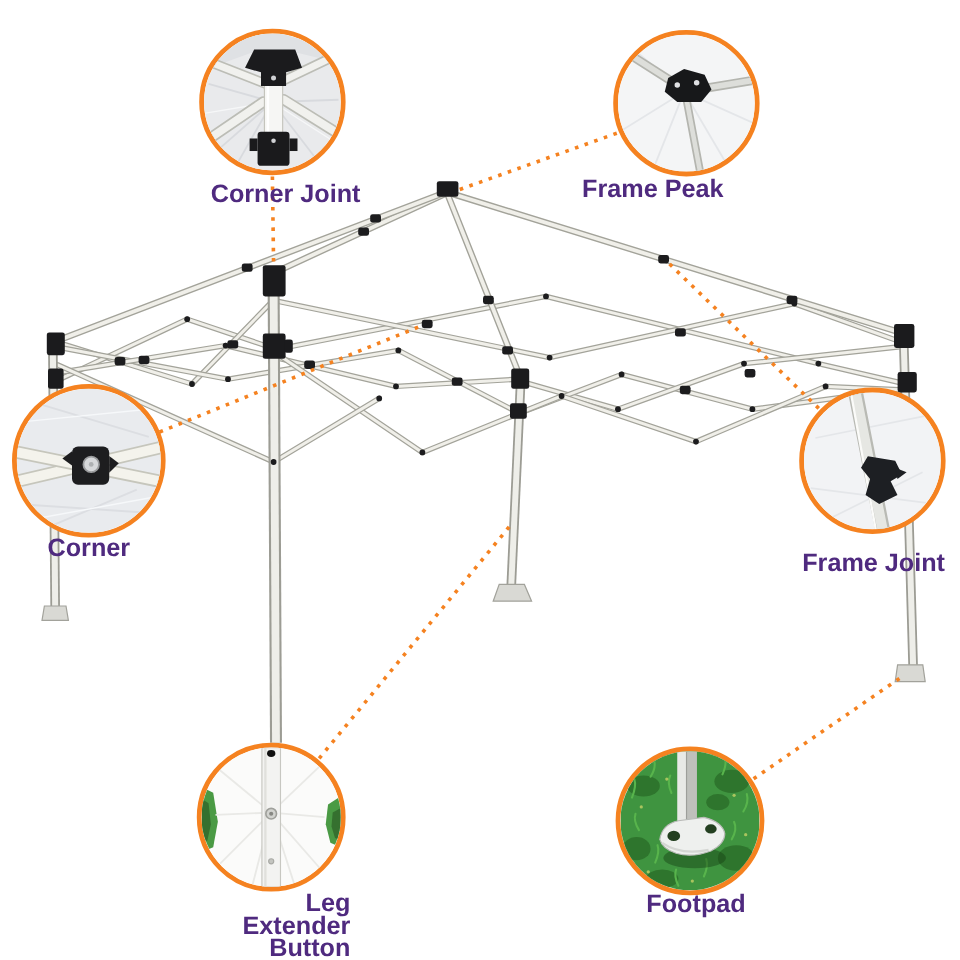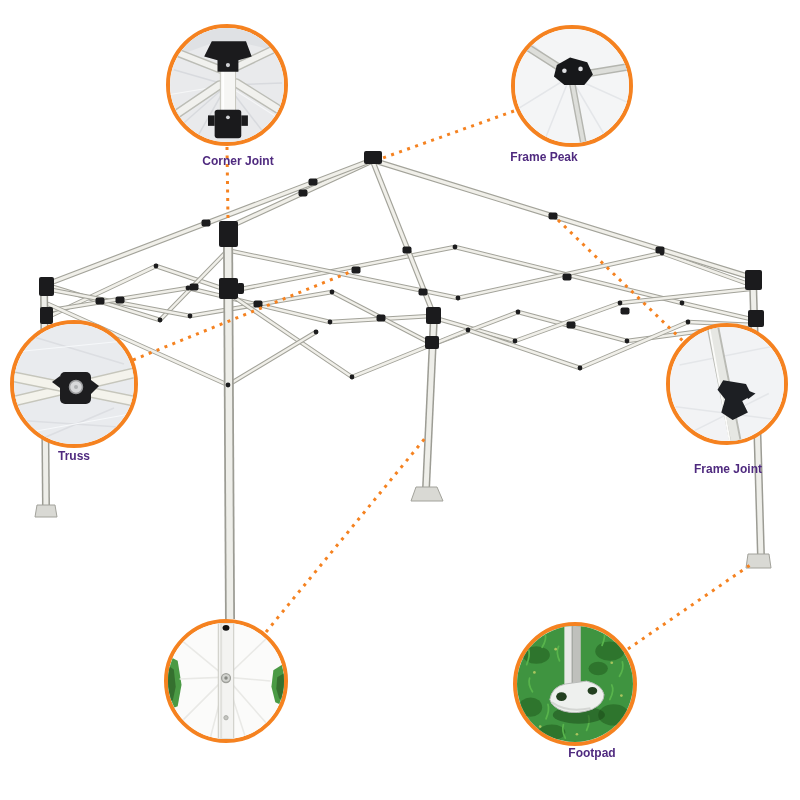--- a/index.html
+++ b/index.html
@@ -3,21 +3,21 @@
 <meta charset="utf-8">
 <style>
   html,body{margin:0;padding:0;background:#ffffff;}
   body{font-family:"Liberation Sans","DejaVu Sans",sans-serif;}
   #stage{position:relative;width:800px;height:800px;background:#ffffff;overflow:hidden;}
   #frame-svg{position:absolute;left:0;top:0;}
   .callout{position:absolute;border:4px solid var(--accent,#F58220);border-radius:50%;
            overflow:hidden;background:#fff;box-sizing:border-box;}
   .callout svg{display:block;width:100%;height:100%;}
   .callout-label{position:absolute;transform:translateX(-50%);text-align:right;
-           color:var(--label,#4F2A7F);font-weight:bold;font-size:12px;line-height:19px;
+           color:var(--label,#4F2A7F);font-weight:bold;font-size:21px;line-height:19px;
            white-space:nowrap;}
   .callout-label.wrap{white-space:normal;width:130px;}
 </style>
 </head>
 <body>
 
 <div id="stage">
 
   <svg id="frame-svg" width="800" height="800" viewBox="0 0 800 800">
       <line x1="231" y1="291" x2="455" y2="247" stroke="#a3a39a" stroke-width="4.5" stroke-linecap="round"></line>
@@ -231,21 +231,21 @@
         <line x1="-4" y1="52" x2="124" y2="78" stroke="#c6c6bc" stroke-width="11"></line>
         <line x1="-4" y1="52" x2="124" y2="78" stroke="#f4f3ec" stroke-width="8"></line>
       </g>
       <rect x="46" y="48" width="31" height="32" rx="5" fill="#1d1d1f"></rect>
       <polygon points="46,52 38,58 46,64" fill="#1d1d1f"></polygon>
       <polygon points="77,56 85,62 77,70" fill="#1d1d1f"></polygon>
       <circle cx="62" cy="63" r="6.5" fill="#d7d8da" stroke="#9b9c9e" stroke-width="1.5"></circle>
       <circle cx="62" cy="63" r="2" fill="#aeb0b2"></circle>
     </svg>
   </div>
-  <div class="callout-label" style="left:74px;top:447px">Truss</div>
+  <div class="callout-label" style="left:74px;top:447px">Corner</div>
 
   <div class="callout" style="left:666px;top:323px;width:122px;height:122px">
     <svg viewBox="0 0 120 120">
       <rect width="120" height="120" fill="#f2f3f5"></rect>
       <g stroke="#e4e6e9" stroke-width="1.5">
         <line x1="10" y1="40" x2="110" y2="20"></line>
           <line x1="6" y1="84" x2="116" y2="98"></line>
         <line x1="20" y1="112" x2="104" y2="70"></line>
       </g>
       <g stroke-linecap="round">
@@ -277,20 +277,21 @@
           <line x1="60" y1="56" x2="80" y2="118"></line>
       </g>
       <rect x="52" y="0" width="16" height="120" fill="#f3f3f1" stroke="#c7c7c1"></rect>
       <line x1="55" y1="0" x2="55" y2="120" stroke="#e0e0dc" stroke-width="2"></line>
       <ellipse cx="60" cy="5" rx="3.6" ry="3" fill="#101010"></ellipse>
       <circle cx="60" cy="57" r="4.6" fill="#d2d3cf" stroke="#9fa09b" stroke-width="1.4"></circle>
       <circle cx="60" cy="57" r="1.8" fill="#878883"></circle>
       <circle cx="60" cy="98" r="2.2" fill="#c4c5c0" stroke="#a9aaa5"></circle>
     </svg>
   </div>
+  <div class="callout-label wrap" style="left:227px;top:743px">Leg Extender Button</div>
 
   <div class="callout" style="left:513px;top:622px;width:124px;height:124px">
     <svg viewBox="0 0 120 120">
       <rect width="120" height="120" fill="#3f9440"></rect>
       <g fill="#2b6d28" opacity="0.8">
         <ellipse cx="20" cy="30" rx="14" ry="9"></ellipse>
           <ellipse cx="96" cy="26" rx="15" ry="10"></ellipse>
         <ellipse cx="14" cy="84" rx="12" ry="10"></ellipse>
           <ellipse cx="100" cy="92" rx="16" ry="11"></ellipse>
         <ellipse cx="36" cy="110" rx="14" ry="8"></ellipse>
@@ -320,15 +321,15 @@
       <ellipse cx="64" cy="92" rx="27" ry="9" fill="#17401473"></ellipse>
       <polygon points="49,0 57,0 57,62 49,60" fill="#e8e9e6"></polygon>
       <polygon points="57,0 66,0 66,64 57,62" fill="#bfc0bc"></polygon>
       <line x1="57" y1="0" x2="57" y2="62" stroke="#9d9e9a" stroke-width="1"></line>
       <path d="M34,76 Q36,63 50,60 L72,57 Q88,61 90,71 Q90,80 78,86 Q62,92 48,88 Q36,84 34,76 Z" fill="#eef0ee" stroke="#b9bbb8"></path>
       <path d="M36,79 Q52,90 76,85" fill="none" stroke="#d4d6d3" stroke-width="2"></path>
       <ellipse cx="46" cy="73" rx="5.5" ry="4.5" fill="#233f20"></ellipse>
       <ellipse cx="78" cy="67" rx="5" ry="4" fill="#233f20"></ellipse>
     </svg>
   </div>
-  <div class="callout-label" style="left:592px;top:744px">Footpad</div>
+  <div class="callout-label" style="left:580px;top:744px">Footpad</div>
 
 </div>
 
 </body></html>

